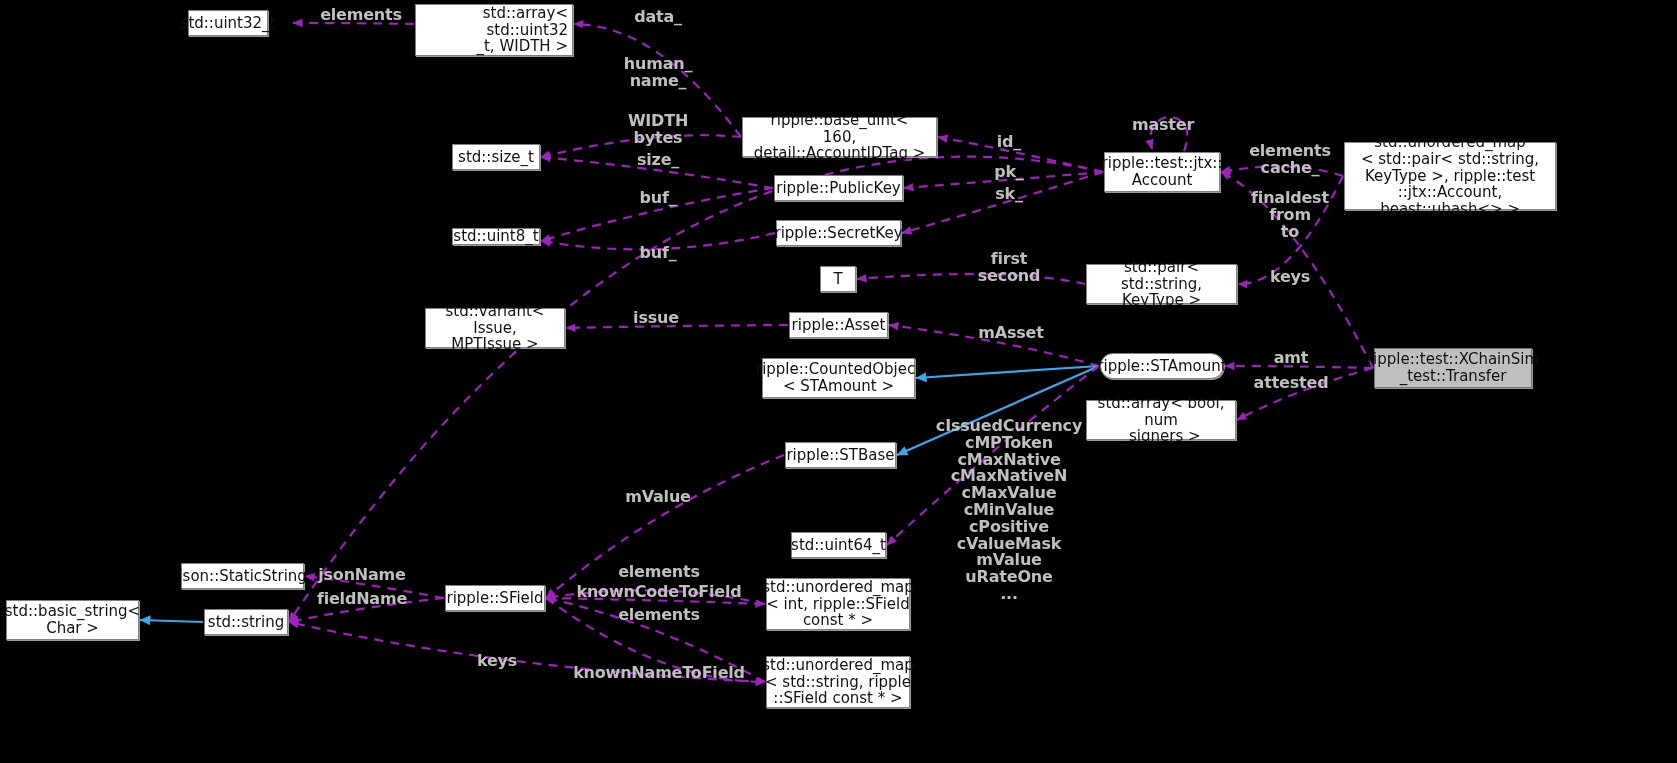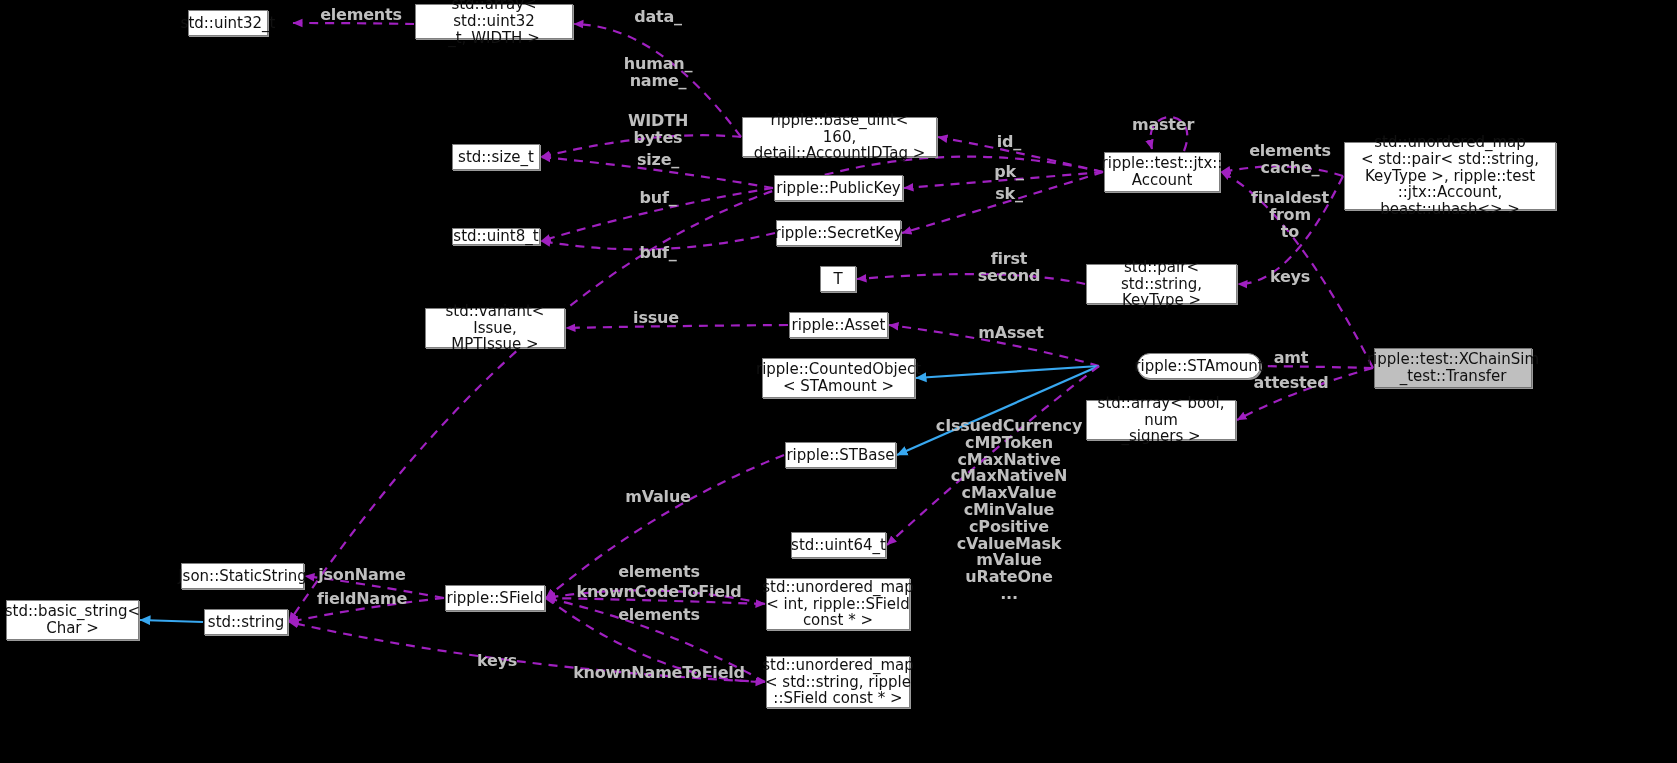--- a/index.html
+++ b/index.html
@@ -90,21 +90,21 @@
         <path d="M765,604 Q659,580 546,598" fill="none" stroke="#a020c0" stroke-width="2.2" stroke-dasharray="9,7" marker-end="url(#arrU)"></path>
         <path d="M546,598 Q659,600 765,604" fill="none" stroke="#a020c0" stroke-width="2.2" stroke-dasharray="9,7" marker-end="url(#arrU)"></path>
         <path d="M765,682 Q659,623 546,598" fill="none" stroke="#a020c0" stroke-width="2.2" stroke-dasharray="9,7" marker-end="url(#arrU)"></path>
         <path d="M765,682 Q497,669 289,622" fill="none" stroke="#a020c0" stroke-width="2.2" stroke-dasharray="9,7" marker-end="url(#arrU)"></path>
         <path d="M546,598 Q659,681 765,682" fill="none" stroke="#a020c0" stroke-width="2.2" stroke-dasharray="9,7" marker-end="url(#arrU)"></path>
       </g>
   </svg>
 
   <div id="nodes-layer">
       <div class="node" style="left: 188px; top: 10px; width: 80px; height: 26px;">std::uint32_t</div>
-      <div class="node" style="left: 415px; top: 4px; width: 158px; height: 35px;">std::array&lt; std::uint32
+      <div class="node" style="left: 415px; top: 4px; width: 158px; height: 52px; text-align: right;">std::array&lt; std::uint32
 _t, WIDTH &gt;</div>
       <div class="node" style="left: 742px; top: 117px; width: 195px; height: 40px;">ripple::base_uint&lt;
 160, detail::AccountIDTag &gt;</div>
       <div class="node" style="left: 452px; top: 144px; width: 88px; height: 26px;">std::size_t</div>
       <div class="node" style="left: 774px; top: 175px; width: 129px; height: 26px;">ripple::PublicKey</div>
       <div class="node" style="left: 452px; top: 228px; width: 88px; height: 17px;">std::uint8_t</div>
       <div class="node" style="left: 776px; top: 220px; width: 125px; height: 26px;">ripple::SecretKey</div>
       <div class="node" style="left: 1104px; top: 152px; width: 116px; height: 40px;">ripple::test::jtx::
 Account</div>
       <div class="node" style="left: 1344px; top: 142px; width: 212px; height: 68px;">std::unordered_map
@@ -112,21 +112,21 @@
  KeyType &gt;, ripple::test
 ::jtx::Account, beast::uhash&lt;&gt; &gt;</div>
       <div class="node" style="left: 820px; top: 266px; width: 36px; height: 26px;">T</div>
       <div class="node" style="left: 1086px; top: 264px; width: 151px; height: 40px;">std::pair&lt; std::string,
 KeyType &gt;</div>
       <div class="node" style="left: 425px; top: 308px; width: 140px; height: 40px;">std::variant&lt; Issue,
 MPTIssue &gt;</div>
       <div class="node" style="left: 789px; top: 312px; width: 99px; height: 26px;">ripple::Asset</div>
       <div class="node" style="left: 762px; top: 358px; width: 153px; height: 40px;">ripple::CountedObject
 &lt; STAmount &gt;</div>
-      <div class="node" style="left: 1137px; top: 353px; width: 124px; height: 26px; border-radius: 13px;">ripple::STAmount</div>
+      <div class="node" style="left: 1100px; top: 353px; width: 124px; height: 26px; border-radius: 13px;">ripple::STAmount</div>
       <div class="node current" style="left: 1374px; top: 348px; width: 158px; height: 40px;">ripple::test::XChainSim
 _test::Transfer</div>
       <div class="node" style="left: 1086px; top: 400px; width: 150px; height: 40px;">std::array&lt; bool, num
 _signers &gt;</div>
       <div class="node" style="left: 785px; top: 442px; width: 111px; height: 26px;">ripple::STBase</div>
       <div class="node" style="left: 791px; top: 532px; width: 95px; height: 26px;">std::uint64_t</div>
       <div class="node" style="left: 181px; top: 563px; width: 123px; height: 26px;">Json::StaticString</div>
       <div class="node" style="left: 6px; top: 600px; width: 133px; height: 40px;">std::basic_string&lt;
 Char &gt;</div>
       <div class="node" style="left: 204px; top: 609px; width: 84px; height: 26px;">std::string</div>

